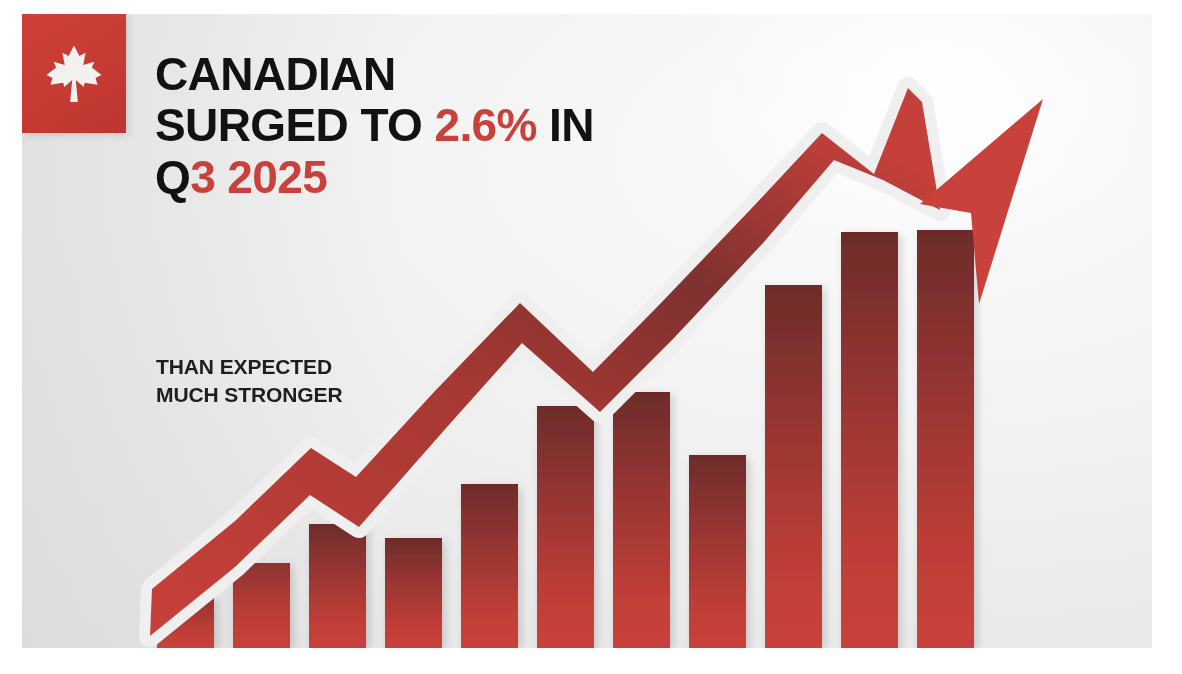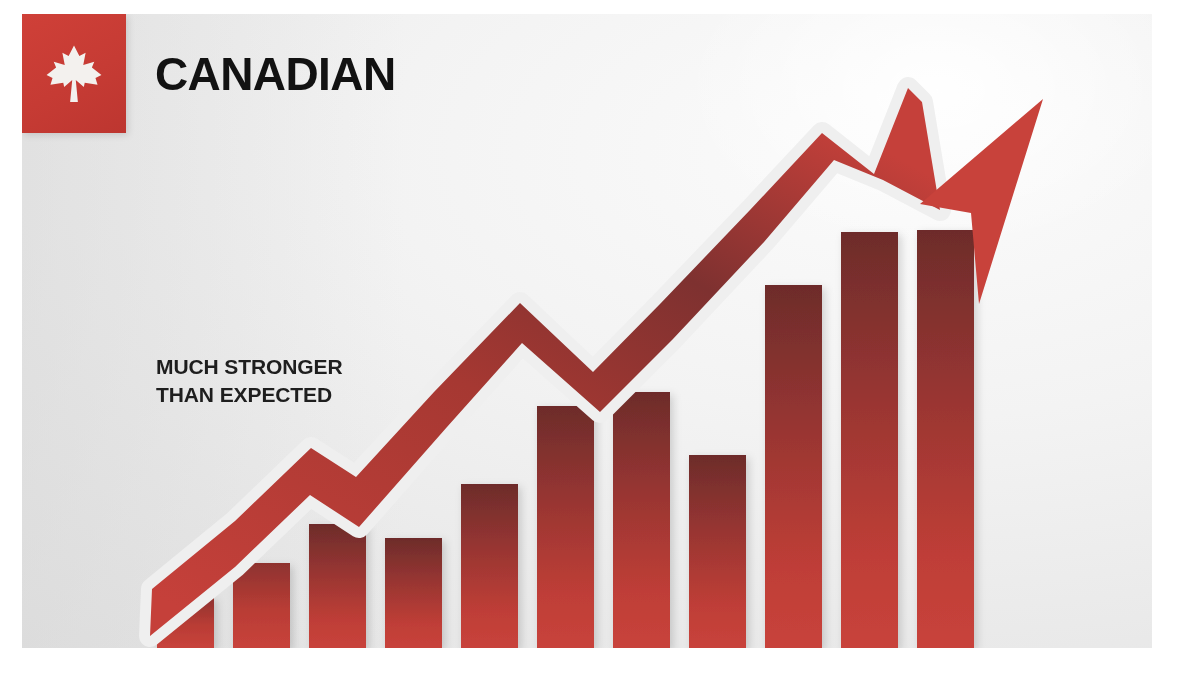--- a/index.html
+++ b/index.html
@@ -211,21 +211,23 @@
                    L33.5 74 L32 66.5 L10.5 70
                    L14 58.5 L4 53.5 L20 41
                    L16 31.5 L34.5 37 L30.5 16.2
                    L41 22 Z" fill="#f3f1ee"></path>
         </svg>
       </span>
     </div>
 
     <h1 id="headline">
       <div><span>CANADIAN</span></div>
+      <div><span>SURGED TO </span><span class="hl-accent">2.6%</span><span> IN</span></div>
+      <div><span>Q</span><span class="hl-accent">3 2025</span></div>
     </h1>
 
     <h2 id="subtitle">
+      <div>THAN EXPECTED</div>
       <div>MUCH STRONGER</div>
-      <div>THAN EXPECTED</div>
     </h2>
 
   </div>
 </div>
 
 </body></html>

